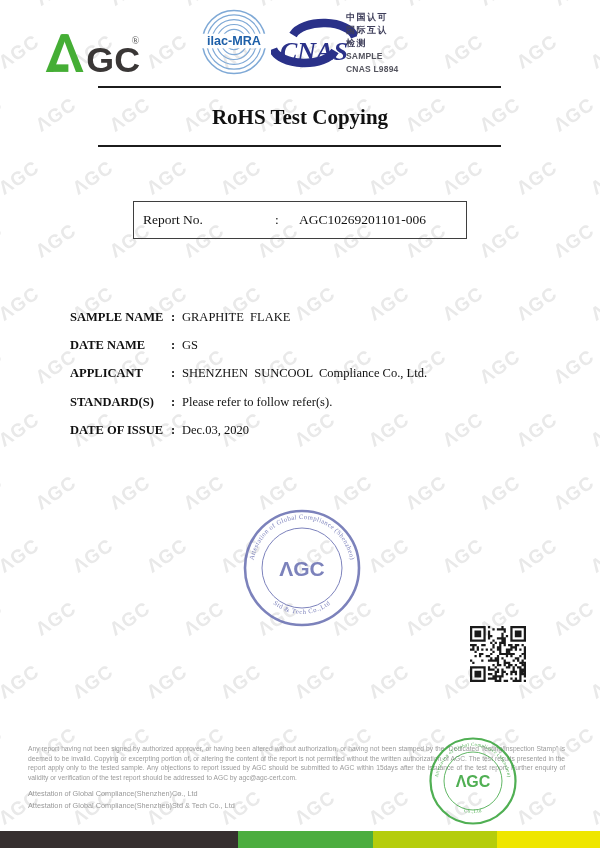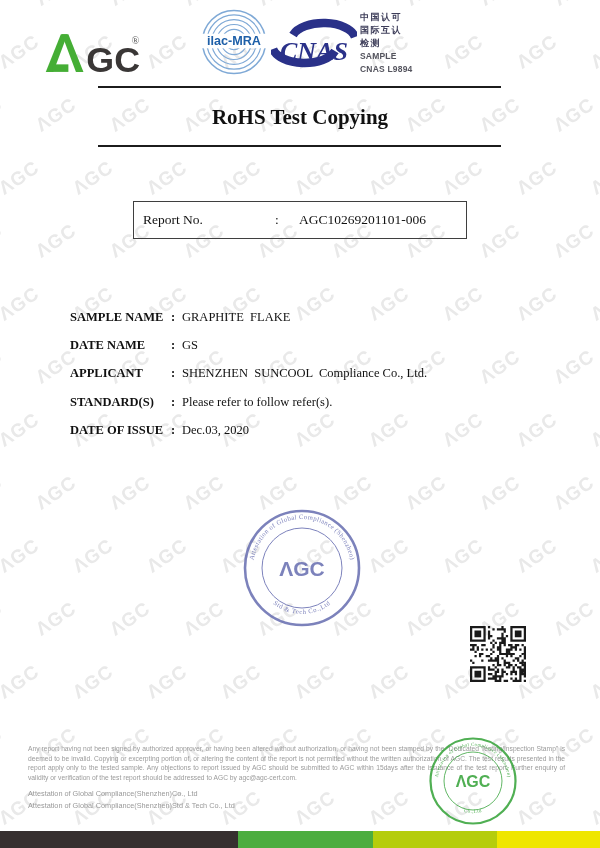--- a/index.html
+++ b/index.html
@@ -7,21 +7,21 @@
         font-family:"Liberation Serif",serif;color:#111;}
   
   #watermark-layer{position:absolute;inset:0;z-index:0;pointer-events:none;}
   .wm{position:absolute;transform:rotate(-34deg);color:#e9e9e9;
       font:bold 19px "Liberation Sans",sans-serif;letter-spacing:1px;white-space:nowrap;}
   
   .abs{position:absolute;}
   #agc-logo{left:42px;top:32px;width:98px;height:44px;}
   #ilac-logo{left:200px;top:8px;width:68px;height:68px;}
   #cnas-logo{left:271px;top:13px;width:86px;height:60px;}
-  #accreditation{left:360px;top:11px;z-index:1;font-family:"Liberation Sans",sans-serif;}
+  #accreditation{left:346px;top:11px;z-index:1;font-family:"Liberation Sans",sans-serif;}
   #accreditation .zh{font-size:9px;font-weight:bold;color:#3e3e5a;letter-spacing:1.5px;line-height:13px;}
   #accreditation .en{font-size:8.5px;font-weight:bold;color:#54545e;line-height:12.5px;letter-spacing:.2px;}
   .rule{left:98px;width:403px;height:2.2px;background:#1c1c1c;z-index:1;}
   #rule-top{top:86px;} #rule-title{top:145px;}
   #page-title{top:105px;left:0;width:600px;text-align:center;font-weight:bold;font-size:21px;z-index:1;}
   
   #report-box{left:133px;top:201px;width:332px;height:36px;border:1.4px solid #3f3f3f;
               display:flex;align-items:center;font-size:13.5px;z-index:1;background:transparent;}
   #report-box .lbl{margin-left:9px;width:132px;}
   #report-box .col{width:24px;}

